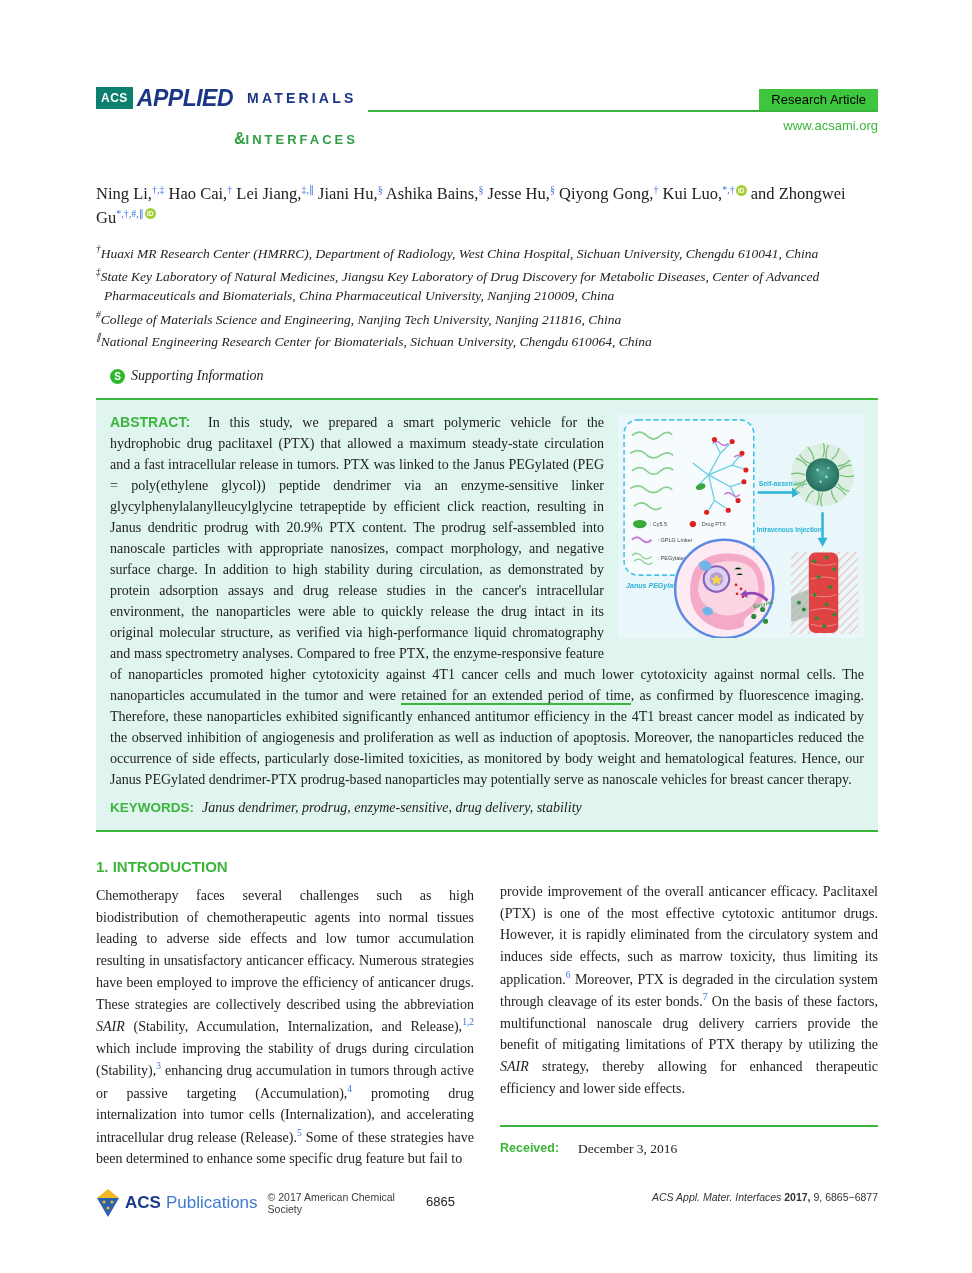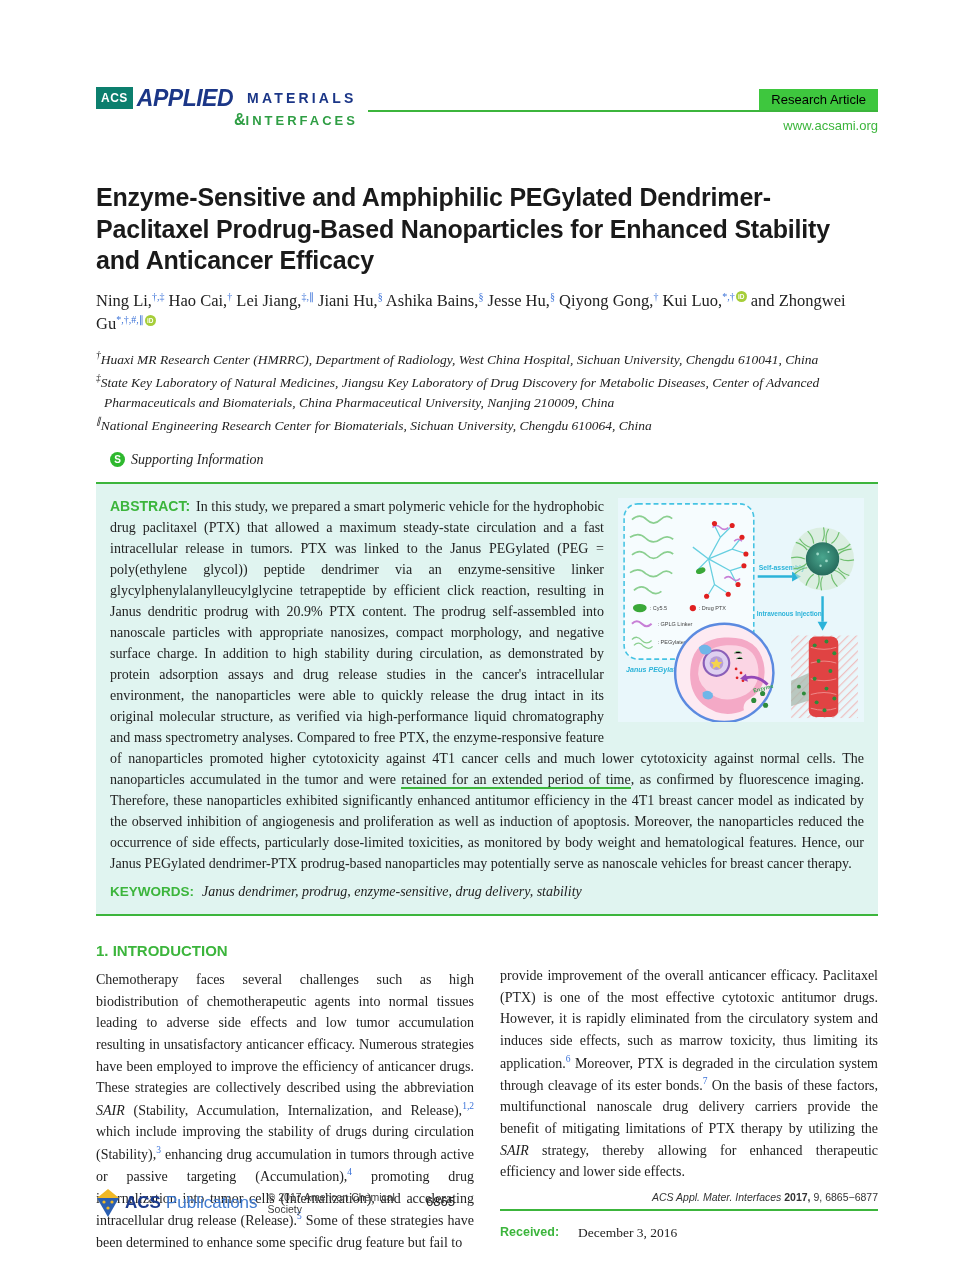--- a/index.html
+++ b/index.html
@@ -9,21 +9,21 @@
 
   
   .header{position:relative;height:52px;margin-bottom:44px;}
   .hrule{position:absolute;left:0;right:0;top:24px;height:2px;background:#3cb53c;}
   .logo{position:absolute;left:0;top:0;background:#fff;padding-right:10px;}
   .logo-row1{display:flex;align-items:center;height:24px;}
   .acs-box{background:#0c7f6e;color:#fff;font:bold 12px/18px "Liberation Sans",sans-serif;
            padding:2px 5px;letter-spacing:.5px;margin-right:4px;}
   .applied{font:italic 800 23px "Liberation Sans",sans-serif;color:#1b3687;letter-spacing:-.5px;margin-right:14px;}
   .materials{font:bold 14px "Liberation Sans",sans-serif;color:#1b3687;letter-spacing:3.2px;text-align:right;}
-  .logo-row2{margin-left:138px;margin-top:1px;}
+  .logo-row2{margin-left:138px;margin-top:20px;}
   .amp{font:bold 16px "Liberation Sans",sans-serif;color:#2f9e44;}
   .interfaces{font:bold 13px "Liberation Sans",sans-serif;color:#2f9e44;letter-spacing:3px;}
   .badge{position:absolute;right:0;top:3px;background:#3ec73e;color:#000000;
          font:13px/21px "Liberation Sans",sans-serif;padding:0 12px;}
   .site{position:absolute;right:0;top:32px;color:#3cb53c;
         font:13px "Liberation Sans",sans-serif;text-decoration:none;}
 
   
   .title{font:bold 25px/1.26 "Liberation Sans",sans-serif;color:#1a1a1a;letter-spacing:-.2px;margin:0 0 12px 0;}
   .authors{font-size:16.5px;line-height:1.45;margin-bottom:12px;}
@@ -34,21 +34,21 @@
   .affil{padding-left:8px;text-indent:-8px;margin-bottom:1px;font-style:italic;}
   .affil sup{font-size:9.5px;}
   .supporting{display:flex;align-items:center;gap:6px;margin:16px 0 14px 14px;font-style:italic;font-size:14px;}
   .si-icon{display:inline-block;width:15px;height:15px;border-radius:50%;background:#2eb82e;color:#fff;
            font:bold 10px/15px "Liberation Sans",sans-serif;text-align:center;font-style:normal;}
 
   
   .abstract-box{background:#e0f4f0;border-top:2px solid #3cb53c;border-bottom:2px solid #3cb53c;
                 padding:12px 14px 12px 14px;margin-bottom:22px;}
   .abstract-text{font-size:14px;line-height:1.5;text-align:justify;margin:0;}
-  .ab-label{color:#3cb53c;font:bold 14px "Liberation Sans",sans-serif;margin-right:6px;}
+  .ab-label{color:#3cb53c;font:bold 14px "Liberation Sans",sans-serif;margin-right:18px;}
   .underlined{border-bottom:2px solid #3cb53c;}
   .graphic{float:right;width:246px;height:224px;margin:2px 0 8px 14px;background:#e9f7fb;}
   .keywords{font-size:14px;margin:10px 0 2px 0;clear:none;}
   .kw-label{color:#3cb53c;font:bold 13.5px "Liberation Sans",sans-serif;margin-right:8px;}
   .kw-text{font-style:italic;font-family:Liberation Serif, serif;}
 
   
   .columns{display:flex;gap:26px;}
   .col{width:378px;}
   .sec-heading{font:bold 15px "Liberation Sans",sans-serif;color:#3cb53c;margin:4px 0 10px 0;}
@@ -89,25 +89,25 @@
         <span class="materials">MATERIALS</span>
       </div>
       <div class="logo-row2">
         <span class="amp">&amp;</span><span class="interfaces">INTERFACES</span>
       </div>
     </div>
     <div class="badge">Research Article</div>
     <a class="site" href="#">www.acsami.org</a>
   </div>
 
-  <h1 class="title">Enzyme-Sensitive and Amphiphilic PEGylated Dendrimer-Paclitaxel Prodrug-Based Nanoparticles for Enhanced Stability and Anticancer Efficacy</h1>
   <div class="authors"><span>Ning Li,<sup>†,‡</sup></span><span> Hao Cai,<sup>†</sup></span><span> Lei Jiang,<sup>‡,∥</sup></span><span> Jiani Hu,<sup>§</sup></span><span> Ashika Bains,<sup>§</sup></span><span> Jesse Hu,<sup>§</sup></span><span> Qiyong Gong,<sup>†</sup></span><span> Kui Luo,<sup>*,†</sup><span class="orcid">iD</span></span><span> and Zhongwei Gu<sup>*,†,#,∥</sup><span class="orcid">iD</span></span></div>
   <div class="affils">
       <div class="affil"><sup>†</sup>Huaxi MR Research Center (HMRRC), Department of Radiology, West China Hospital, Sichuan University, Chengdu 610041, China</div>
       <div class="affil"><sup>‡</sup>State Key Laboratory of Natural Medicines, Jiangsu Key Laboratory of Drug Discovery for Metabolic Diseases, Center of Advanced Pharmaceuticals and Biomaterials, China Pharmaceutical University, Nanjing 210009, China</div>
+      <div class="affil"><sup>#</sup>College of Materials Science and Engineering, Nanjing Tech University, Nanjing 211816, China</div>
       <div class="affil"><sup>∥</sup>National Engineering Research Center for Biomaterials, Sichuan University, Chengdu 610064, China</div>
     </div>
 
   <div class="supporting">
     <span class="si-icon">S</span>
     <span>Supporting Information</span>
   </div>
 
   <div class="abstract-box">
     <div class="graphic">

